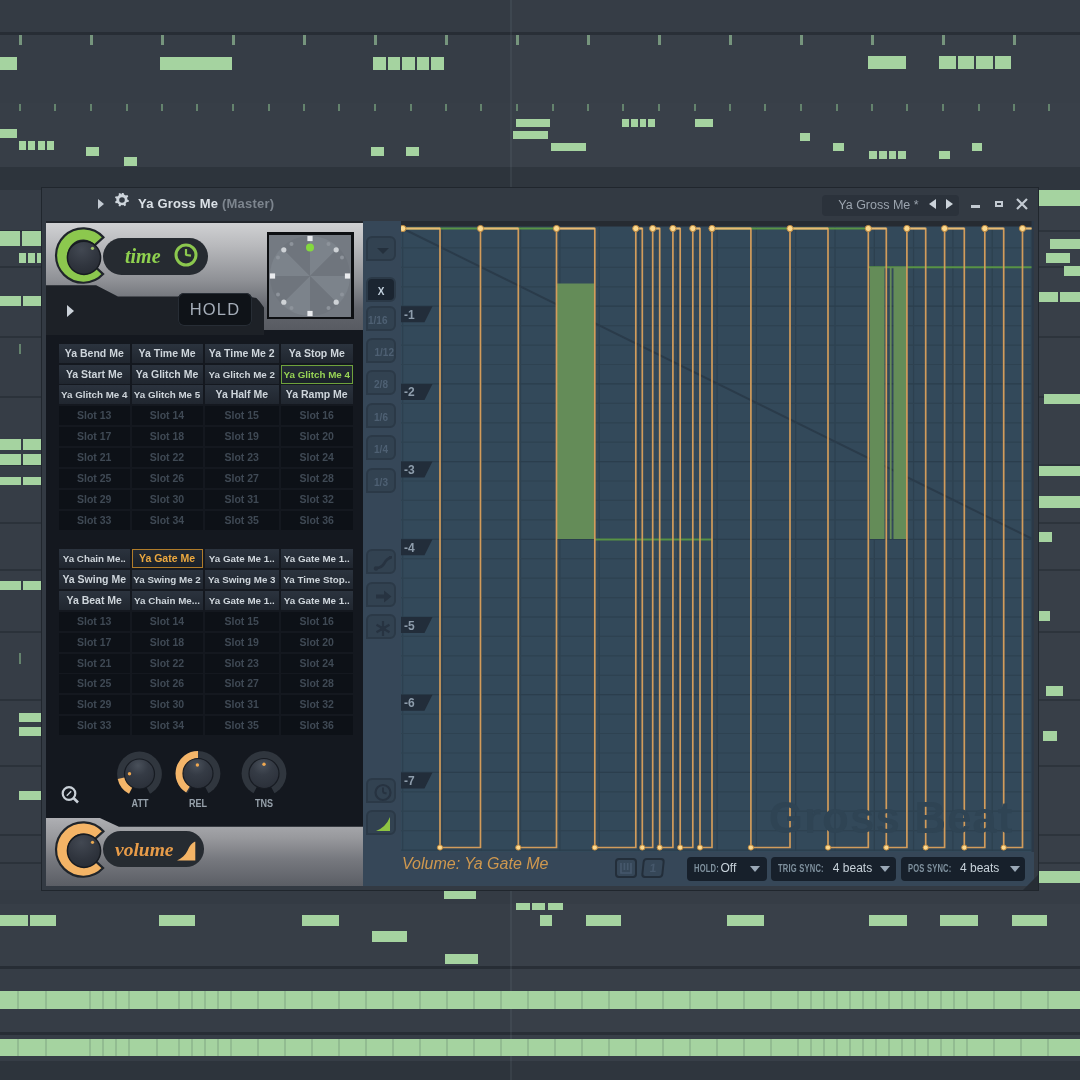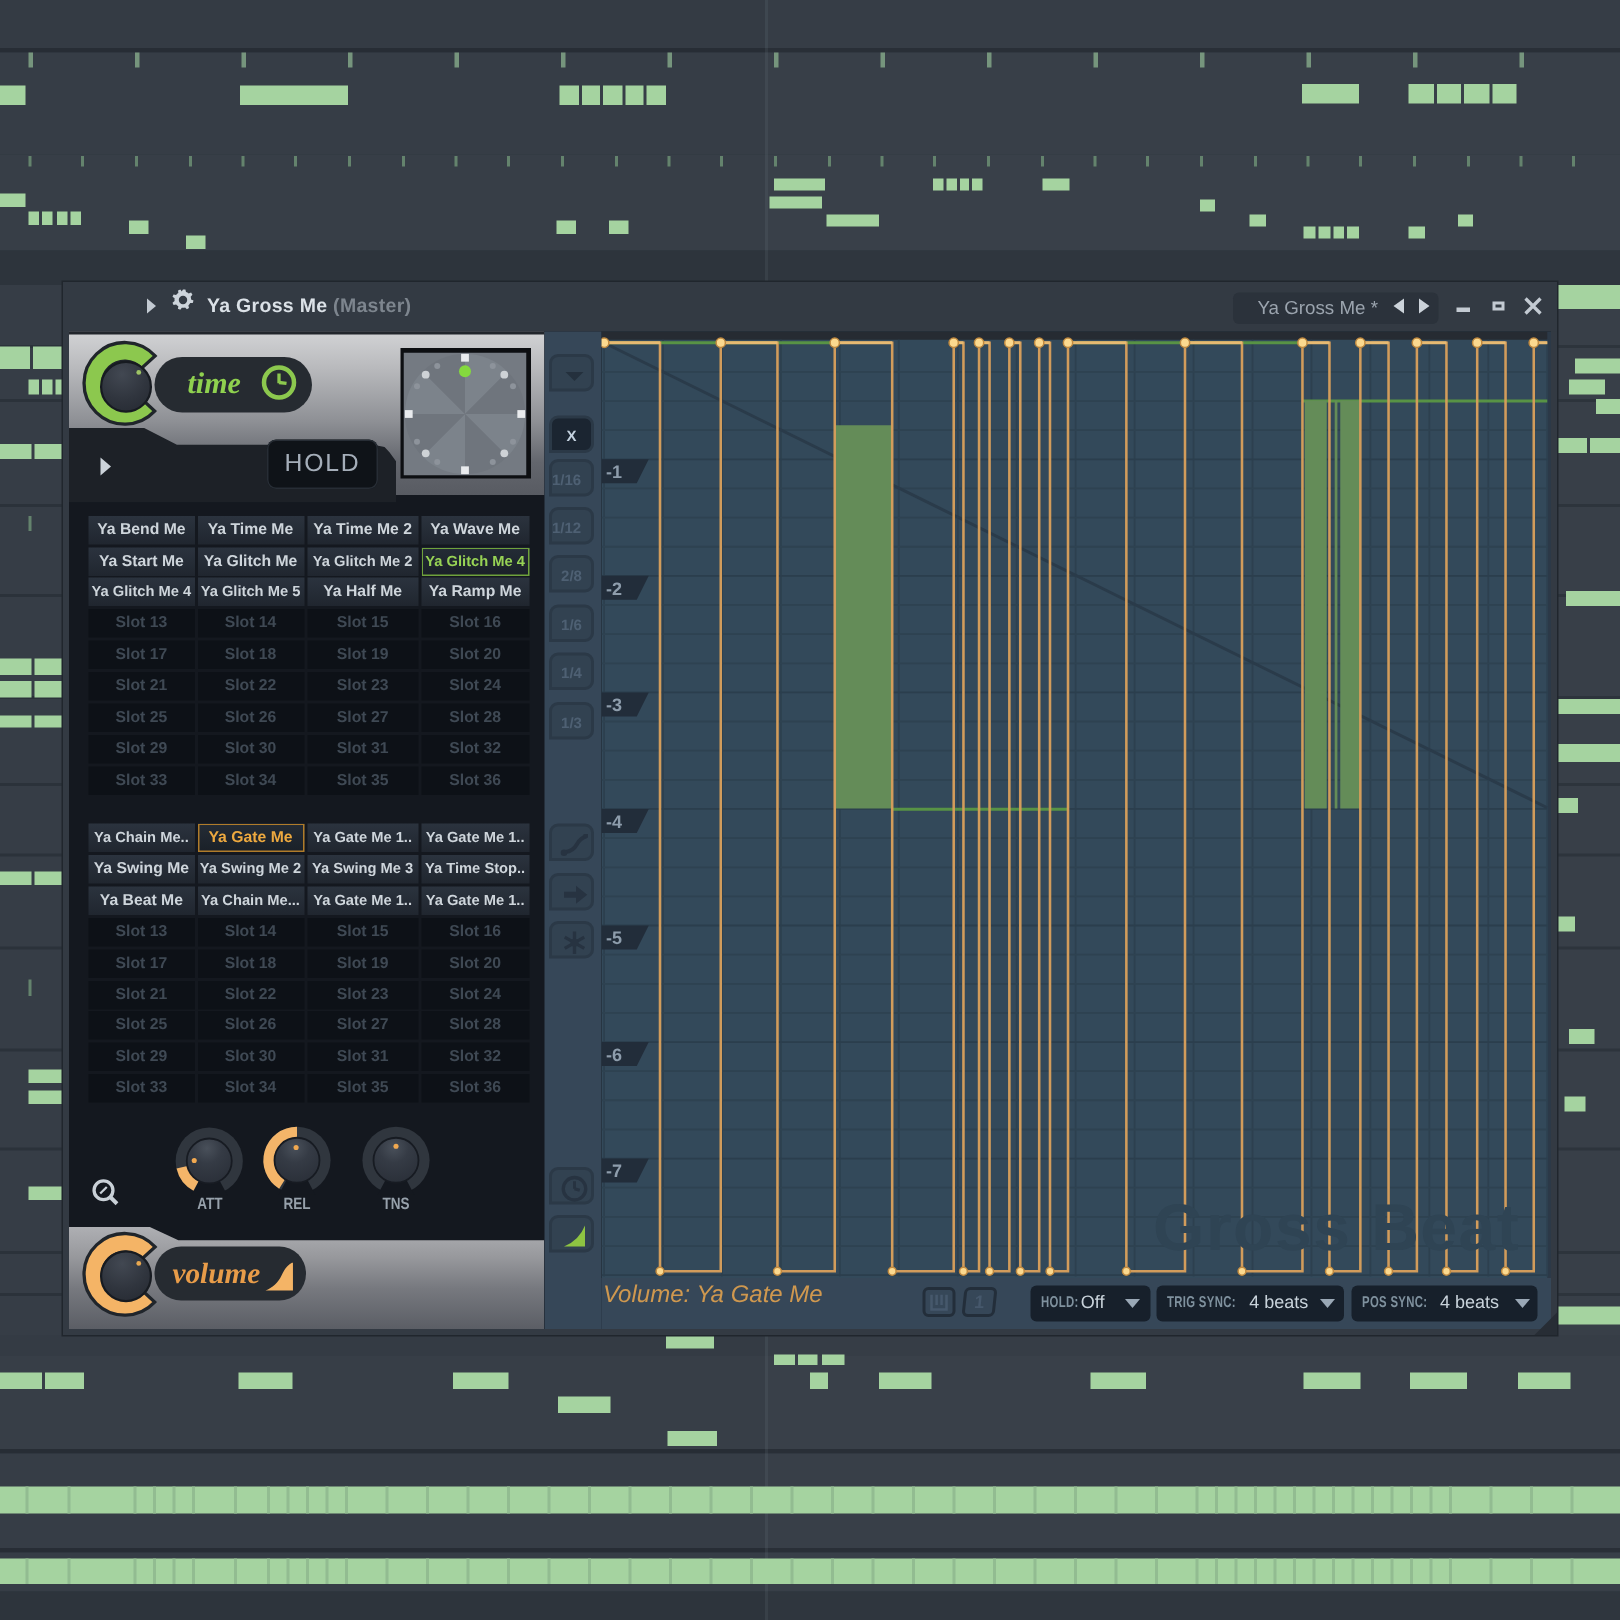--- a/index.html
+++ b/index.html
@@ -331,21 +331,21 @@
         <circle cx="13" cy="13" r="10" fill="none" stroke="#8cc84e" stroke-width="3"></circle>
         <line x1="13" y1="13.5" x2="13" y2="7" stroke="#8cc84e" stroke-width="2.2"></line>
         <line x1="13" y1="13" x2="18" y2="13.6" stroke="#8cc84e" stroke-width="2.2"></line>
       </svg>
 <div style="position:absolute;left:0px;top:64px;width:218px;height:50px;background:#1d2127;clip-path:polygon(0 0.5%,23% 0.5%,33% 23%,93% 23%,96.5% 26%,98% 33%,100% 45%,100% 100%,0 100%)"></div>
 <div style="position:absolute;left:132px;top:72px;width:74px;height:33px;background:#0f1318;border-radius:6px;box-shadow:inset 0 0 0 1px #272d35;color:#a5aeb9;font-size:16.5px;letter-spacing:1.2px;text-align:center;line-height:33px">HOLD</div>
 <div style="position:absolute;left:21px;top:84px;width:0;height:0;border-left:7px solid #ccd3da;border-top:6px solid transparent;border-bottom:6px solid transparent"></div>
 <div style="position:absolute;left:13px;top:122.5px;width:70.5px;height:19.0px;background:linear-gradient(#2b333e,#20262f);color:#ced5db;font-size:10.5px;font-weight:bold;text-align:center;line-height:19.0px;white-space:nowrap;overflow:hidden">Ya Bend Me</div>
       <div style="position:absolute;left:85.5px;top:122.5px;width:71.0px;height:19.0px;background:linear-gradient(#2b333e,#20262f);color:#ced5db;font-size:10.5px;font-weight:bold;text-align:center;line-height:19.0px;white-space:nowrap;overflow:hidden">Ya Time Me</div>
       <div style="position:absolute;left:158.5px;top:122.5px;width:74.5px;height:19.0px;background:linear-gradient(#2b333e,#20262f);color:#ced5db;font-size:10.5px;font-weight:bold;text-align:center;line-height:19.0px;white-space:nowrap;overflow:hidden">Ya Time Me 2</div>
-      <div style="position:absolute;left:235px;top:122.5px;width:71.5px;height:19.0px;background:linear-gradient(#2b333e,#20262f);color:#ced5db;font-size:10.5px;font-weight:bold;text-align:center;line-height:19.0px;white-space:nowrap;overflow:hidden">Ya Wave Me</div>
+      <div style="position:absolute;left:235px;top:122.5px;width:71.5px;height:19.0px;background:linear-gradient(#2b333e,#20262f);color:#ced5db;font-size:10.5px;font-weight:bold;text-align:center;line-height:19.0px;white-space:nowrap;overflow:hidden">Ya Stop Me</div>
       <div style="position:absolute;left:13px;top:143.5px;width:70.5px;height:19.0px;background:linear-gradient(#2b333e,#20262f);color:#ced5db;font-size:10.5px;font-weight:bold;text-align:center;line-height:19.0px;white-space:nowrap;overflow:hidden">Ya Start Me</div>
       <div style="position:absolute;left:85.5px;top:143.5px;width:71.0px;height:19.0px;background:linear-gradient(#2b333e,#20262f);color:#ced5db;font-size:10.5px;font-weight:bold;text-align:center;line-height:19.0px;white-space:nowrap;overflow:hidden">Ya Glitch Me</div>
       <div style="position:absolute;left:158.5px;top:143.5px;width:74.5px;height:19.0px;background:linear-gradient(#2b333e,#20262f);color:#ced5db;font-size:9.8px;font-weight:bold;text-align:center;line-height:19.0px;white-space:nowrap;overflow:hidden">Ya Glitch Me 2</div>
       <div style="position:absolute;left:235px;top:143.5px;width:71.5px;height:19.0px;background:linear-gradient(#242c36,#1a2028);color:#97d355;box-shadow:inset 0 0 0 1px #6fa23c;font-size:9.8px;font-weight:bold;text-align:center;line-height:19.0px;white-space:nowrap;overflow:hidden">Ya Glitch Me 4</div>
       <div style="position:absolute;left:13px;top:164.4px;width:70.5px;height:19.0px;background:linear-gradient(#2b333e,#20262f);color:#ced5db;font-size:9.8px;font-weight:bold;text-align:center;line-height:19.0px;white-space:nowrap;overflow:hidden">Ya Glitch Me 4</div>
       <div style="position:absolute;left:85.5px;top:164.4px;width:71.0px;height:19.0px;background:linear-gradient(#2b333e,#20262f);color:#ced5db;font-size:9.8px;font-weight:bold;text-align:center;line-height:19.0px;white-space:nowrap;overflow:hidden">Ya Glitch Me 5</div>
       <div style="position:absolute;left:158.5px;top:164.4px;width:74.5px;height:19.0px;background:linear-gradient(#2b333e,#20262f);color:#ced5db;font-size:10.5px;font-weight:bold;text-align:center;line-height:19.0px;white-space:nowrap;overflow:hidden">Ya Half Me</div>
       <div style="position:absolute;left:235px;top:164.4px;width:71.5px;height:19.0px;background:linear-gradient(#2b333e,#20262f);color:#ced5db;font-size:10.5px;font-weight:bold;text-align:center;line-height:19.0px;white-space:nowrap;overflow:hidden">Ya Ramp Me</div>
       <div style="position:absolute;left:13px;top:185.4px;width:70.5px;height:19.0px;background:#0d1117;color:#3f4954;font-size:10.5px;font-weight:bold;text-align:center;line-height:19.0px;white-space:nowrap;overflow:hidden">Slot 13</div>
       <div style="position:absolute;left:85.5px;top:185.4px;width:71.0px;height:19.0px;background:#0d1117;color:#3f4954;font-size:10.5px;font-weight:bold;text-align:center;line-height:19.0px;white-space:nowrap;overflow:hidden">Slot 14</div>
@@ -465,21 +465,21 @@
 <div style="position:absolute;left:3px;top:15px;width:30px;height:25px;background:rgba(0,0,0,0.07);border:2px solid #2b3947;border-radius:6px 6px 6px 0"><svg width="30" height="25" viewBox="0 0 30 25">
           <path d="M9 10 L21 10 L15 16 Z" fill="#24303d"></path>
         </svg></div>
 <div style="position:absolute;left:3px;top:56px;width:30px;height:25px;background:#1b2531;border:2px solid #2b3947;border-radius:6px 6px 6px 0">
         <div style="position:absolute;left:0;top:0;width:100%;height:100%;text-align:center;line-height:25px;font-size:10px;font-weight:bold;color:#c3d1de">X</div>
       </div>
 <div style="position:absolute;left:3px;top:85px;width:30px;height:25px;background:rgba(0,0,0,0.07);border:2px solid #2b3947;border-radius:6px 6px 6px 0">
         <div style="position:absolute;left:0;top:0;width:100%;height:100%;text-align:left;line-height:25px;font-size:10px;font-weight:bold;color:#4e6073">1/16</div>
       </div>
 <div style="position:absolute;left:3px;top:117px;width:30px;height:25px;background:rgba(0,0,0,0.07);border:2px solid #2b3947;border-radius:6px 6px 6px 0">
-        <div style="position:absolute;left:0;top:0;width:100%;height:100%;text-align:left;line-height:25px;font-size:10px;font-weight:bold;color:#4e6073">1/12</div>
+        <div style="position:absolute;left:0;top:0;width:100%;height:100%;text-align:right;line-height:25px;font-size:10px;font-weight:bold;color:#4e6073">1/12</div>
       </div>
 <div style="position:absolute;left:3px;top:149px;width:30px;height:25px;background:rgba(0,0,0,0.07);border:2px solid #2b3947;border-radius:6px 6px 6px 0">
         <div style="position:absolute;left:0;top:0;width:100%;height:100%;text-align:center;line-height:25px;font-size:10px;font-weight:bold;color:#4e6073">2/8</div>
       </div>
 <div style="position:absolute;left:3px;top:182px;width:30px;height:25px;background:rgba(0,0,0,0.07);border:2px solid #2b3947;border-radius:6px 6px 6px 0">
         <div style="position:absolute;left:0;top:0;width:100%;height:100%;text-align:center;line-height:25px;font-size:10px;font-weight:bold;color:#4e6073">1/6</div>
       </div>
 <div style="position:absolute;left:3px;top:214px;width:30px;height:25px;background:rgba(0,0,0,0.07);border:2px solid #2b3947;border-radius:6px 6px 6px 0">
         <div style="position:absolute;left:0;top:0;width:100%;height:100%;text-align:center;line-height:25px;font-size:10px;font-weight:bold;color:#4e6073">1/4</div>
       </div>

